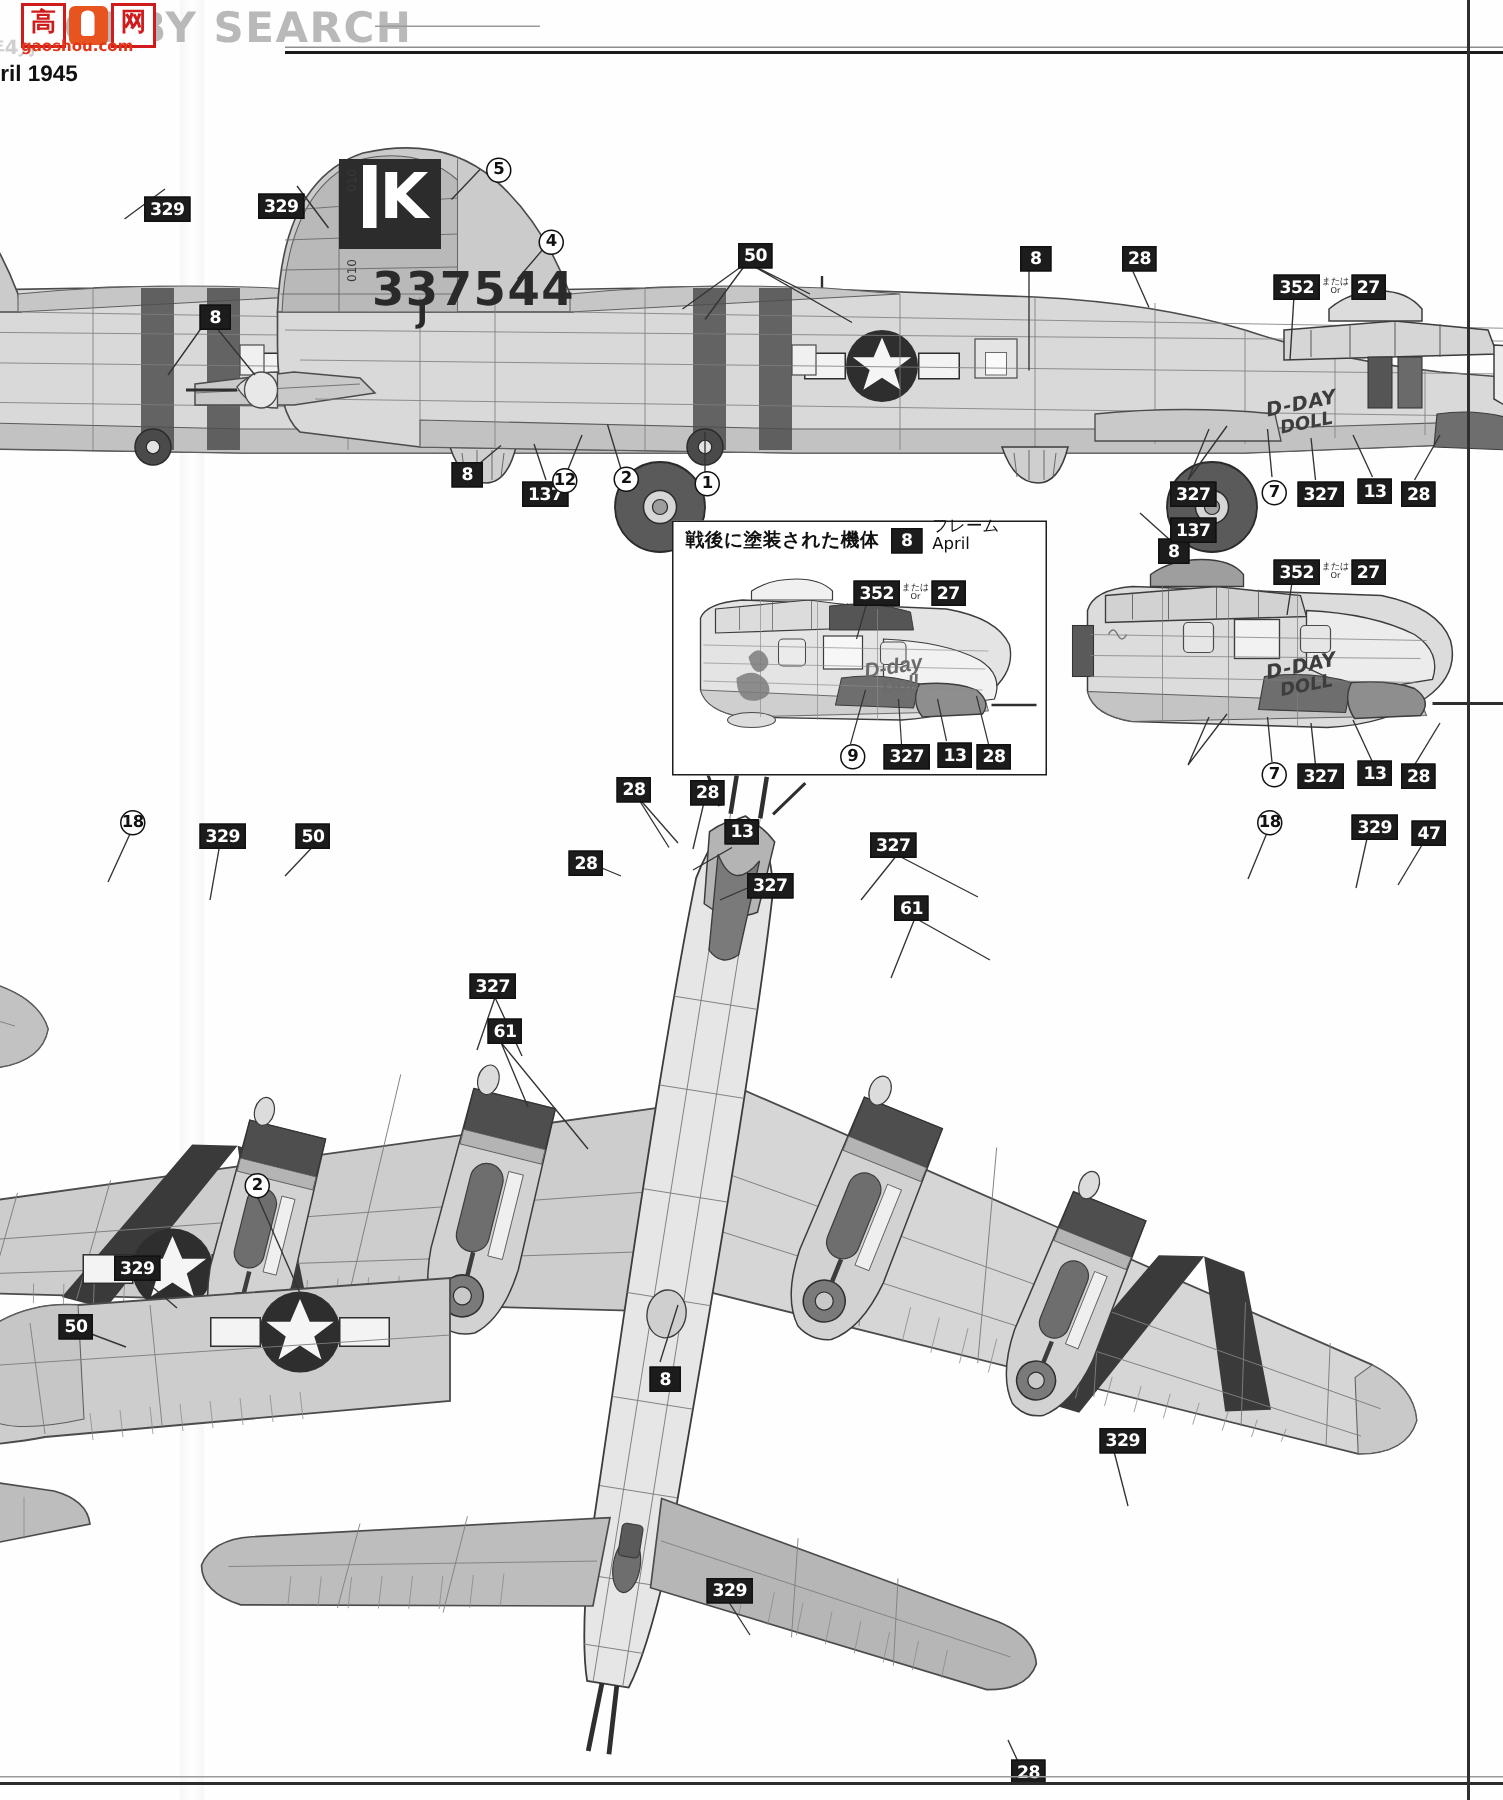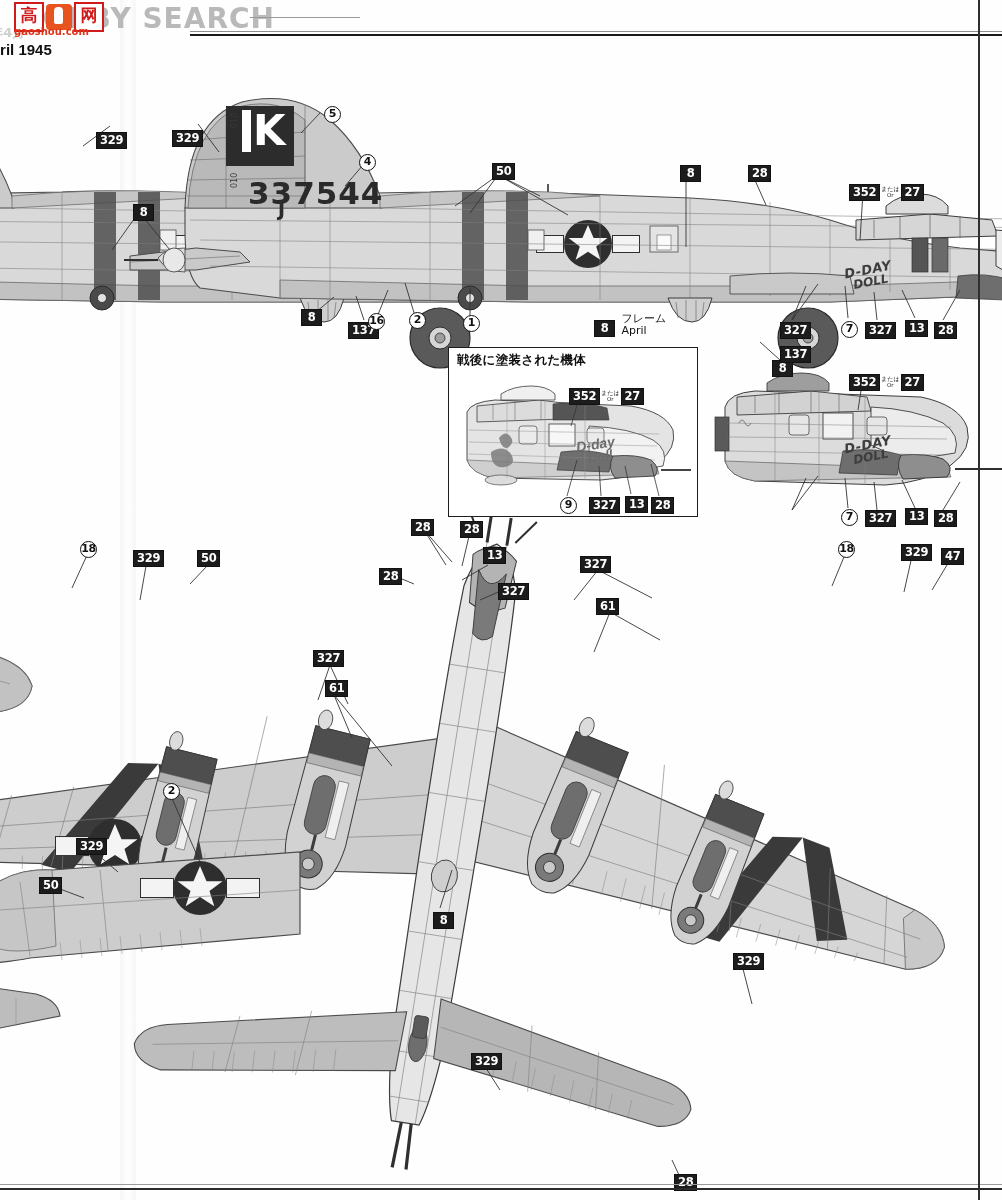--- a/index.html
+++ b/index.html
@@ -259,37 +259,37 @@
   <div class="chip" style="left:680px;top:163px;"><span class="box">8</span></div>
   <div class="chip" style="left:748px;top:163px;"><span class="box">28</span></div>
   <div class="chip" style="left:133px;top:202px;"><span class="box">8</span></div>
 
   <div class="chip" style="left:849px;top:182px;">
     <span class="box">352</span><span class="ruby"><b>または</b><i>Or</i></span><span class="box">27</span>
   </div>
 
   <div class="chip" style="left:301px;top:307px;"><span class="box">8</span></div>
   <div class="chip" style="left:348px;top:320px;"><span class="box">137</span></div>
-  <div class="chip circ" style="left:368px;top:310px;"><span class="box">16</span></div>
+  <div class="chip circ" style="left:368px;top:310px;"><span class="box">12</span></div>
   <div class="chip circ" style="left:409px;top:309px;"><span class="box">2</span></div>
   <div class="chip circ" style="left:463px;top:312px;"><span class="box">1</span></div>
   <div class="chip" style="left:780px;top:320px;"><span class="box">327</span></div>
   <div class="chip circ" style="left:841px;top:318px;"><span class="box">7</span></div>
   <div class="chip" style="left:865px;top:320px;"><span class="box">327</span></div>
   <div class="chip" style="left:905px;top:318px;"><span class="box">13</span></div>
   <div class="chip" style="left:934px;top:320px;"><span class="box">28</span></div>
   <div class="chip" style="left:772px;top:358px;"><span class="box">8</span></div>
   <div class="chip" style="left:780px;top:344px;"><span class="box">137</span></div>
 
   <div id="frame-label">
     <span class="chip" style="position:relative;left:0;top:0;display:inline-block;vertical-align:bottom;">
       <span class="box">8</span>
     </span>
     <span style="display:inline-block;vertical-align:bottom;margin-left:2px;">
-      <span class="jp" style="display:block;">フレーム</span>
+      <span class="jp" style="display:block;margin-top:32px;">フレーム</span>
       <span class="en" style="display:block;">April</span>
     </span>
   </div>
 
   <div class="art" style="left:715px;top:365px;">
     <svg width="287" height="150" viewBox="0 0 287 150">
       <path d="M10,42 L10,96 Q14,112 40,116 L170,120 Q210,118 236,100 Q258,84 252,62
                Q244,40 206,32 L40,26 Q14,28 10,42 Z" fill="#dcdcdc" stroke="#3c3c3c" stroke-width="1"></path>
       <path d="M10,96 L170,102 L230,96 L236,112 L40,116 Q14,112 10,96 Z" fill="#c4c4c4" stroke="#5e5e5e" stroke-width="0.7"></path>
       <path d="M22,32 L96,26 L152,32 L156,46 L22,50 Z" fill="#d2d2d2" stroke="#3c3c3c" stroke-width="0.9"></path>

